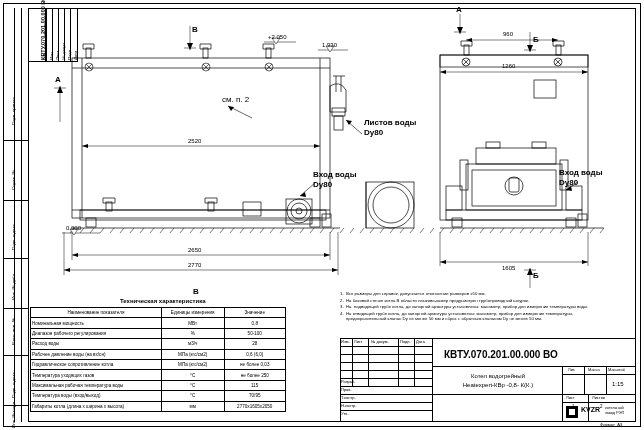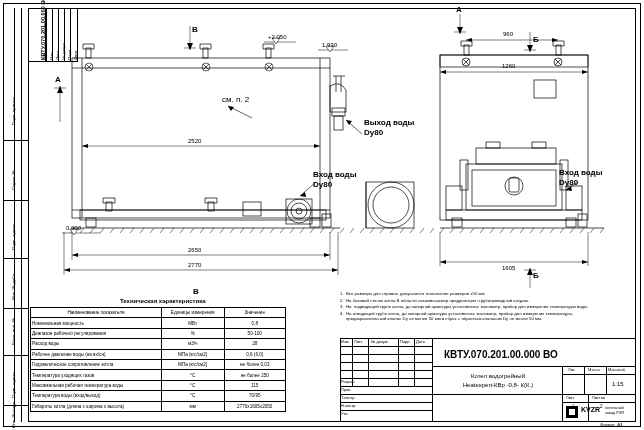--- a/index.html
+++ b/index.html
@@ -295,21 +295,21 @@
   <div class="txt t6" style="left:188px;top:262px;">2770</div>
   <div class="txt t6" style="left:268px;top:34px;">+2.050</div>
   <div class="txt t6" style="left:322px;top:42px;">1.930</div>
   <div class="txt t6" style="left:66px;top:225px;">0.000</div>
 
   <div class="txt t6" style="left:503px;top:31px;">960</div>
   <div class="txt t6" style="left:502px;top:63px;">1260</div>
   <div class="txt t6" style="left:502px;top:265px;">1605</div>
 
   <div class="txt t8" style="left:222px;top:96px;">см. п. 2</div>
-  <div class="txt t8 bold" style="left:364px;top:118px;line-height:1.25;">Выход воды
+  <div class="txt t8 bold" style="left:364px;top:118px;line-height:1.25;">Листов воды
 Dy80</div>
   <div class="txt t8 bold" style="left:313px;top:170px;line-height:1.25;">Вход воды
 Dy80</div>
   <div class="txt t8 bold" style="left:559px;top:168px;line-height:1.25;">Вход воды
 Dy80</div>
 
   <div style="position:absolute;left:340px;top:292px;width:292px;">
     <div class="txt" style="position:relative;left:0;top:0;font-size:4.3px;">1.  Все размеры для справок, допускается отклонение размеров ±50 мм.</div>
     <div class="txt" style="position:relative;left:0;top:0;font-size:4.3px;margin-top:2px;">2.  На боковой стенке котла В области лючково-камер предусмотрен трубопроводный шнурок.</div>
     <div class="txt" style="position:relative;left:0;top:0;font-size:4.3px;margin-top:2px;">3.  На  подводящей трубе котла, до запорной арматуры установлены: манометр, прибор для измерения температуры воды.</div>

